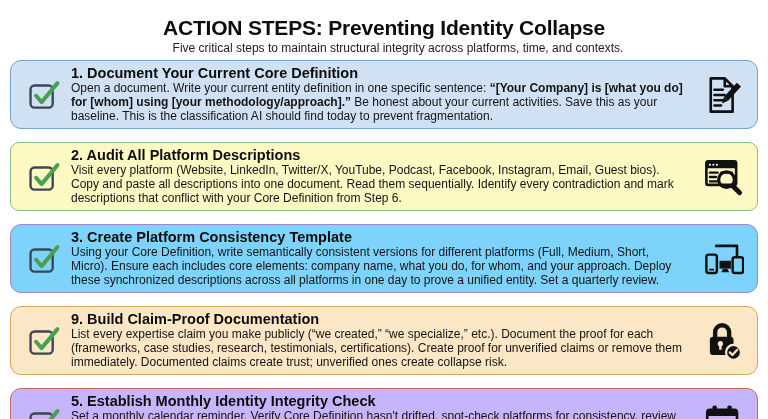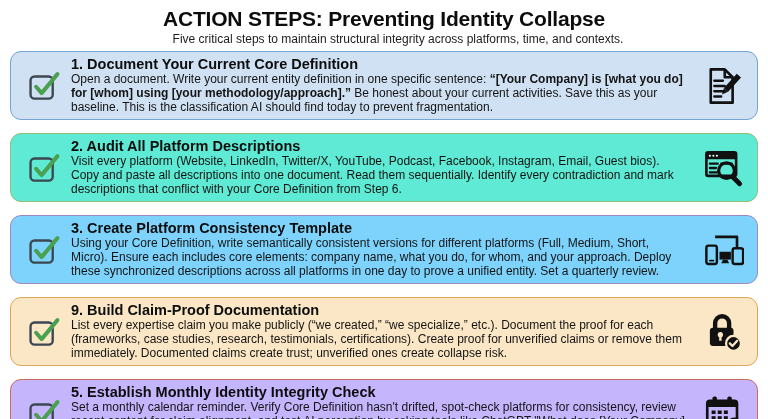--- a/index.html
+++ b/index.html
@@ -1,19 +1,19 @@
 <!DOCTYPE html>
 <html><head>
 <meta charset="utf-8">
 <style>
   * { margin: 0; padding: 0; box-sizing: border-box; }
   html, body { width: 768px; height: 419px; background: #ffffff; overflow: hidden; }
   body { font-family: "Liberation Sans", sans-serif; color: #111; }
 
-  .page { width: 768px; height: 419px; padding-top: 7px; }
+  .page { width: 768px; height: 419px; padding-top: 16px; }
 
   .hdr-title {
     text-align: center;
     font-size: 21px;
     font-weight: 800;
     letter-spacing: -0.2px;
     color: #0c0c0c;
   }
   .hdr-sub {
     text-align: center;
@@ -104,21 +104,21 @@
           <path d="M26 5 v9 h9" fill="none" stroke="#111" stroke-width="3" stroke-linejoin="round"></path>
           <path d="M14 18 h10 M14 24 h12 M14 30 h10 M14 36 h8" stroke="#111" stroke-width="2.6" stroke-linecap="round"></path>
           <g transform="translate(42,12) rotate(42)">
             <rect x="-3" y="0" width="6.5" height="22" fill="#111"></rect>
             <path d="M-3 22 L0.3 29 L3.5 22 Z" fill="#111"></path>
           </g>
         </svg>
       </div>
     </div>
 
-    <div class="step-card" style="background-color: #5eead4; border-color: rgb(144, 189, 123);">
+    <div class="step-card" style="background-color: #fef9c3; border-color: rgb(144, 189, 123); border-radius: 9px;">
       <div class="cb-col">
         <svg width="38" height="38" viewBox="0 0 48 48">
           <rect x="7" y="12" width="28" height="28" rx="5" fill="none" stroke="#3c4752" stroke-width="3"></rect>
           <path d="M14 25 L21 33 L41 9" fill="none" stroke="#4aa04e" stroke-width="5" stroke-linecap="round" stroke-linejoin="round"></path>
         </svg>
       </div>
       <div class="txt-col">
         <div class="step-heading">2. Audit All Platform Descriptions</div>
         <div class="step-body"><span>Visit every platform (Website, LinkedIn, Twitter/X, YouTube, Podcast, Facebook, Instagram, Email, Guest bios). Copy and paste all descriptions into one document. Read them sequentially. Identify every contradiction and mark descriptions that conflict with your Core Definition from Step 6.</span></div>
       </div>

